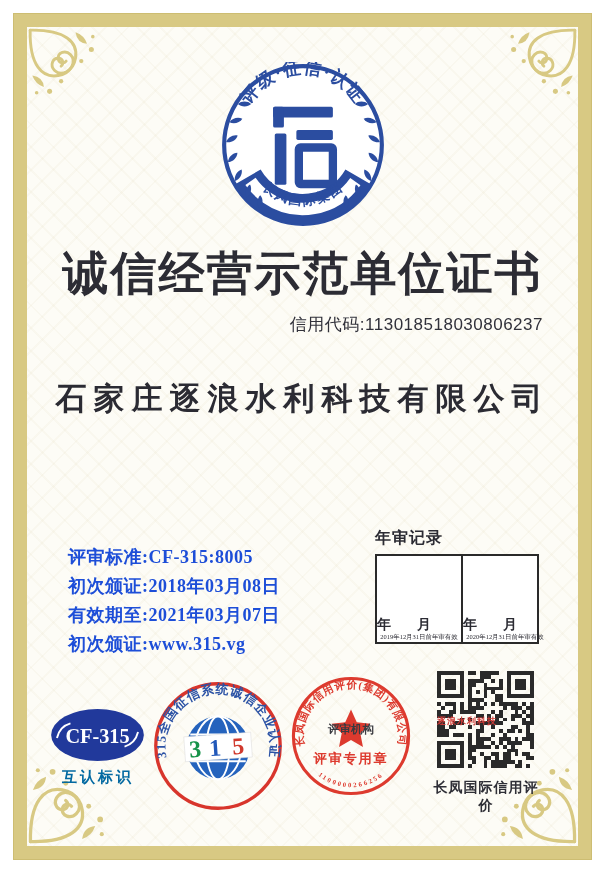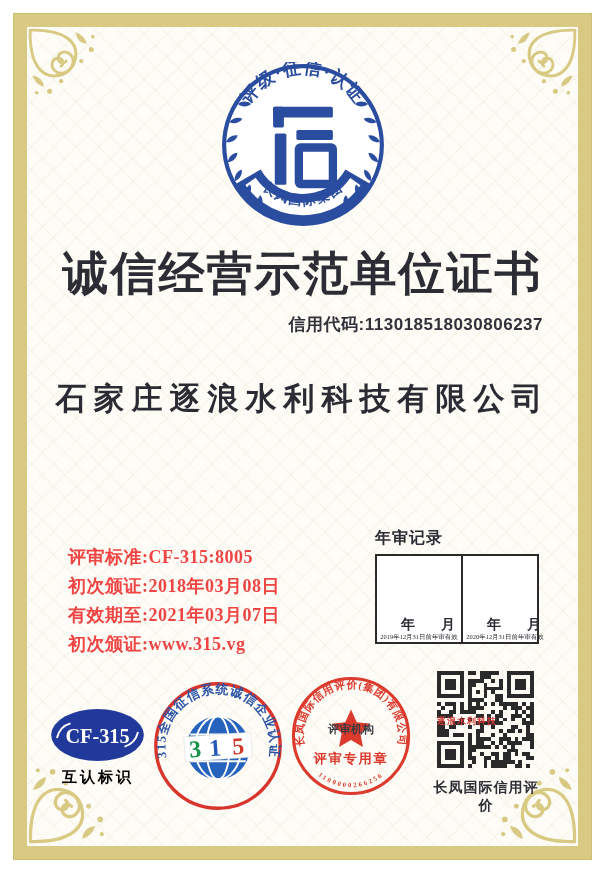--- a/index.html
+++ b/index.html
@@ -29,55 +29,55 @@
   .corner.br{right:28px;bottom:29px;transform:scale(-1,-1);width:82px;height:82px;}
 
   .emblem{position:absolute;left:calc(50% - 83px);top:62px;width:166px;height:166px;}
 
   .title{
     position:absolute;left:0;right:0;top:243px;text-align:center;
     font-size:46px;font-weight:800;color:var(--ink);letter-spacing:2px;
   }
   .credit{
     position:absolute;right:62px;top:313px;
-    font-size:17px;font-weight:700;color:#31313a;letter-spacing:.5px;
+    font-size:17px;font-weight:400;color:#31313a;letter-spacing:.5px;
   }
   .company{
     position:absolute;left:0;right:0;top:378px;text-align:center;
     font-size:31px;font-weight:800;color:#2b2b33;letter-spacing:7px;
   }
   .award{
     position:absolute;left:0;right:0;top:446px;text-align:center;
     font-family:"Liberation Serif",serif;
     font-size:38px;font-weight:800;color:var(--red);letter-spacing:3px;
   }
   .details{
     position:absolute;left:68px;top:543px;
-    font-family:"Liberation Serif",serif;font-size:18px;font-weight:700;color:#ef4444;
+    font-family:"Liberation Serif",serif;font-size:18px;font-weight:700;color:#1d4ed8;
   }
   .details .line{height:29px;line-height:29px;letter-spacing:.5px;}
 
   .annual{position:absolute;left:375px;top:528px;width:164px;}
   .annual-title{
     font-family:"Liberation Serif",serif;font-size:16px;font-weight:700;color:#2b2b33;
     letter-spacing:1px;margin-bottom:5px;
   }
   .annual-table{display:flex;border:2px solid #2a2a2a;height:86px;background:#fff;}
   .annual-cell{
-    flex:1;display:flex;flex-direction:column;justify-content:flex-end;align-items:flex-end;
+    flex:1;display:flex;flex-direction:column;justify-content:flex-end;align-items:flex-start;
     font-family:"Liberation Serif",serif;color:#2b2b33;
   }
   .annual-cell + .annual-cell{border-left:2px solid #2a2a2a;}
   .annual-ym{font-size:14px;font-weight:700;letter-spacing:6px;line-height:16px;}
   .annual-note{font-size:7px;line-height:9px;white-space:nowrap;transform:scale(.92);}
 
   .cf-oval{position:absolute;left:49px;top:707px;width:97px;height:56px;}
   .mutual{
     position:absolute;left:43px;top:768px;width:110px;text-align:center;
-    font-size:15px;font-weight:700;color:#000000;letter-spacing:3px;
+    font-size:15px;font-weight:700;color:#0369a1;letter-spacing:3px;
   }
   .globe-stamp{position:absolute;left:151px;top:679px;width:134px;height:134px;}
   .red-seal{position:absolute;left:289px;top:674px;width:124px;height:124px;}
 
   .qr-wrap{position:absolute;left:437px;top:671px;width:97px;height:97px;}
   .qr-overlay{
     position:absolute;left:0;right:0;top:44px;
     font-size:9px;font-weight:700;color:#cf3a36;letter-spacing:1px;
   }
   .qr-caption{

